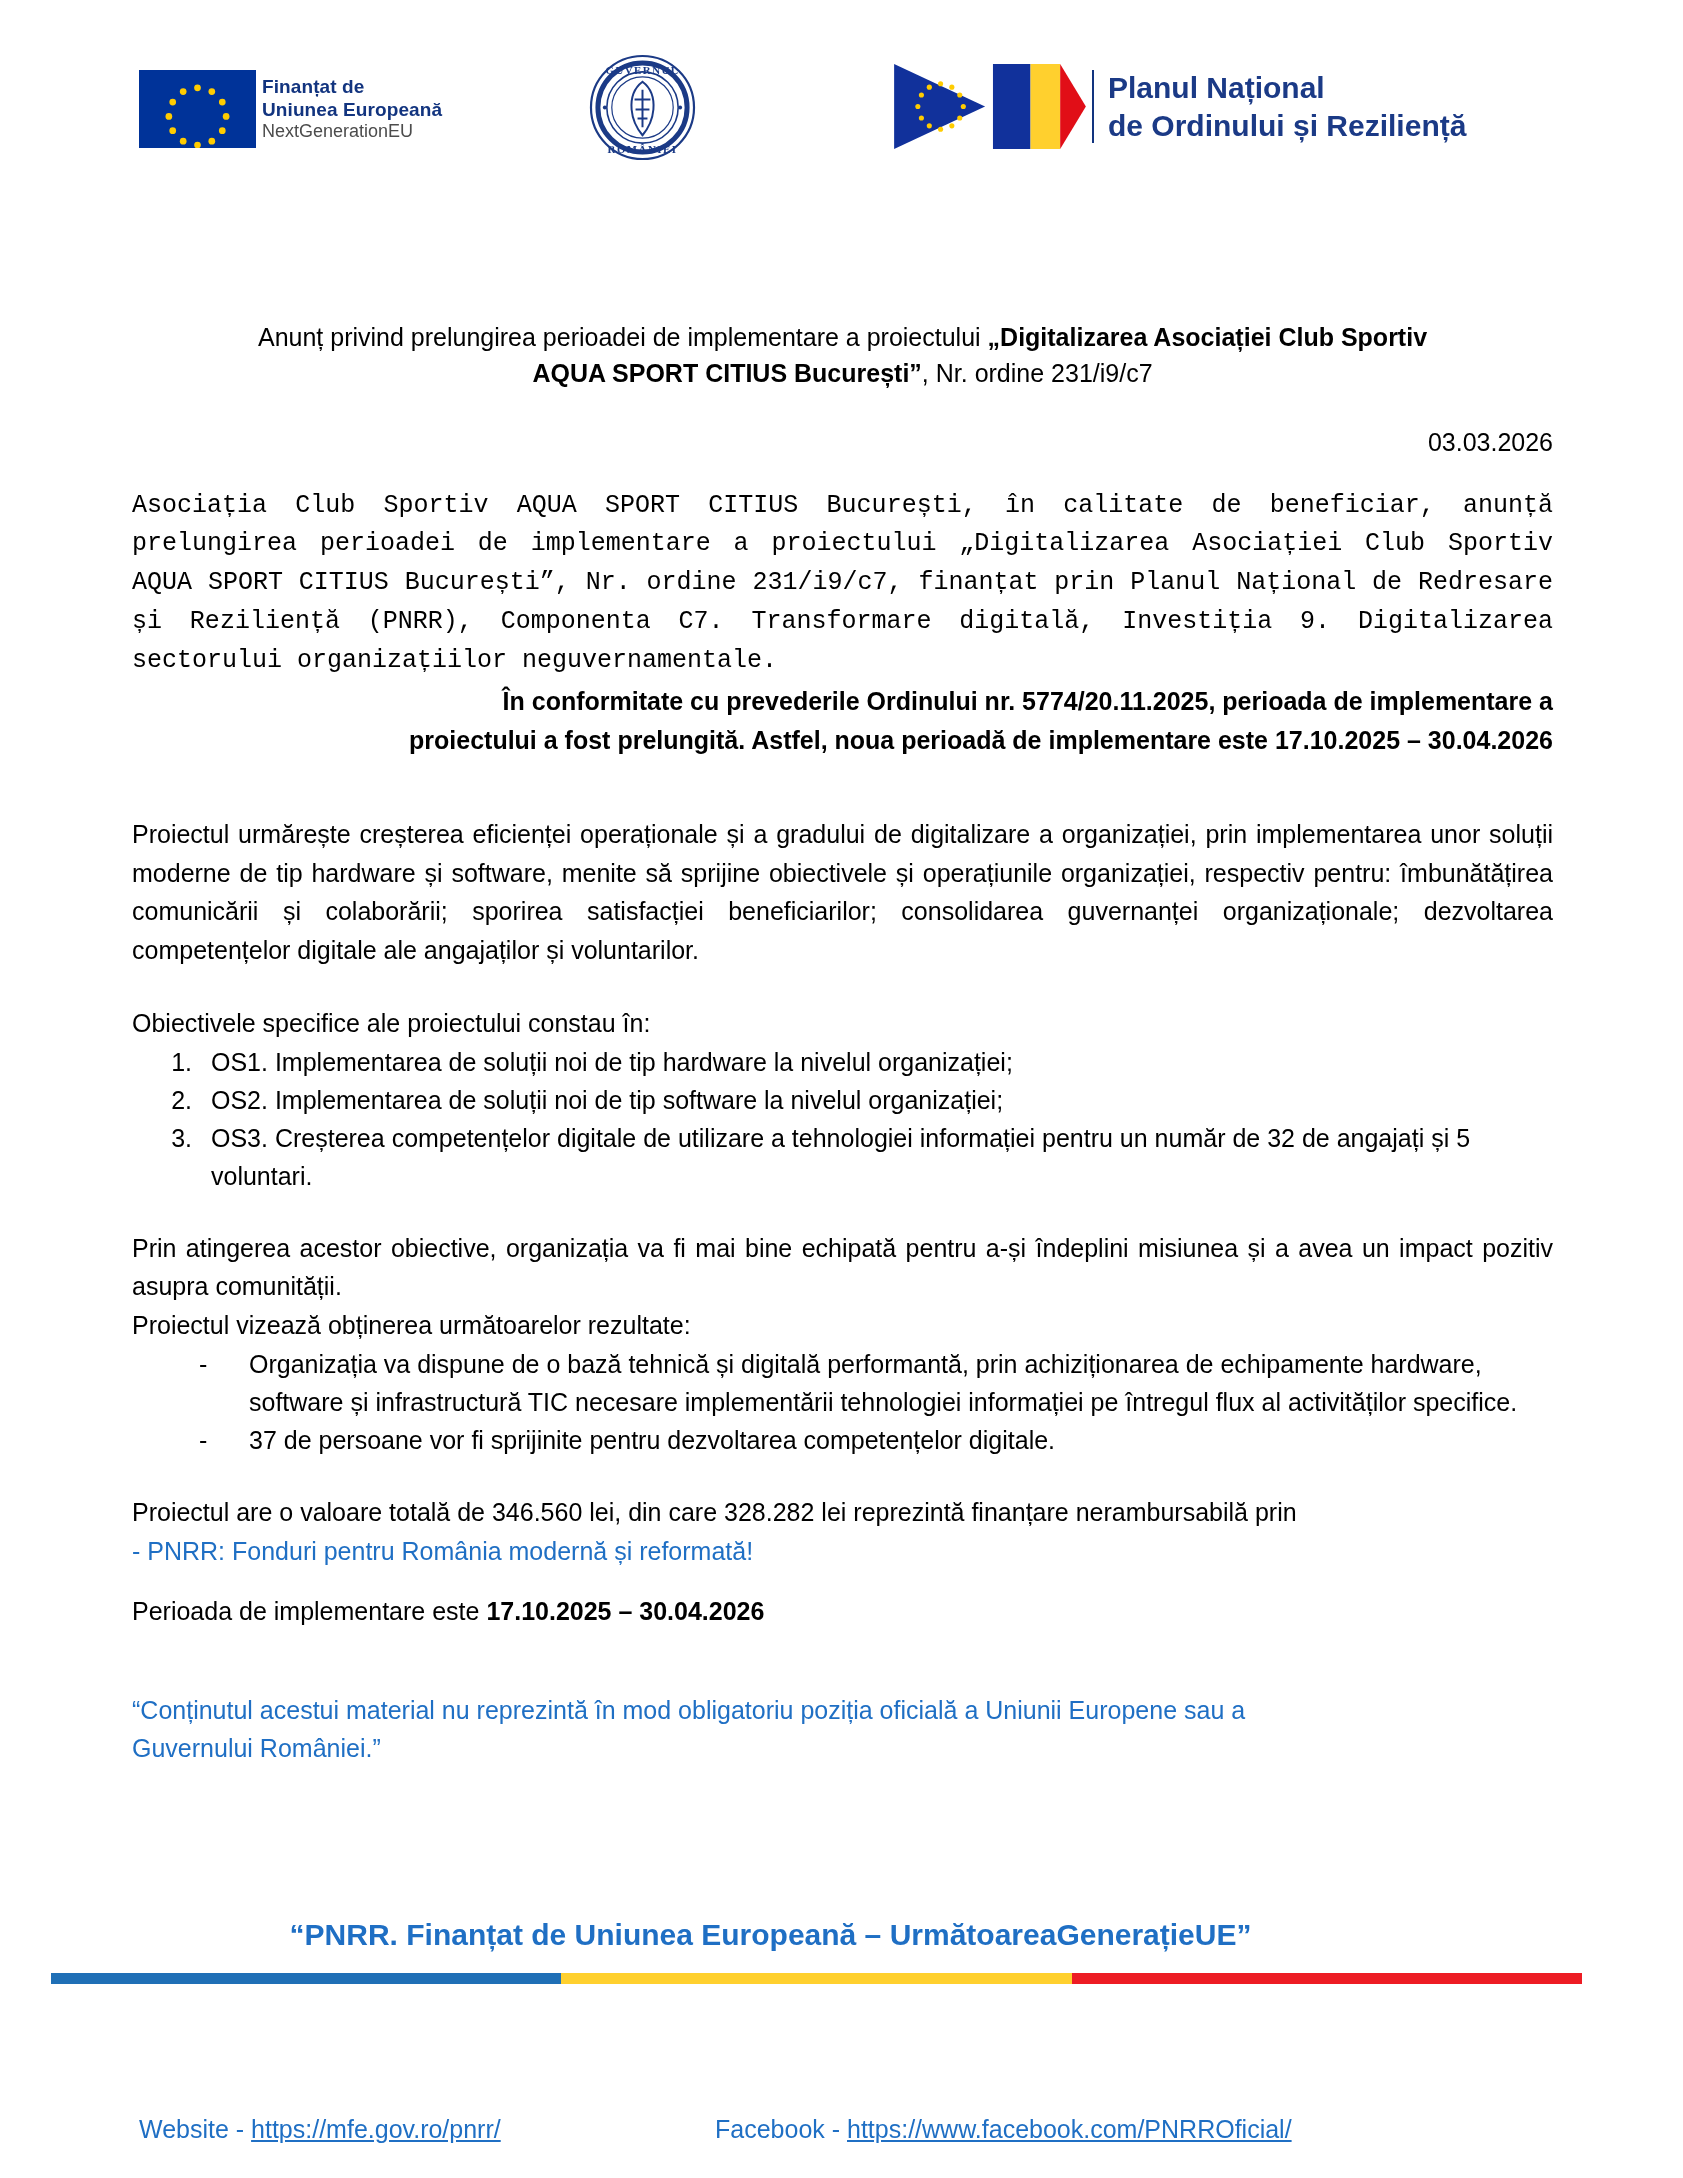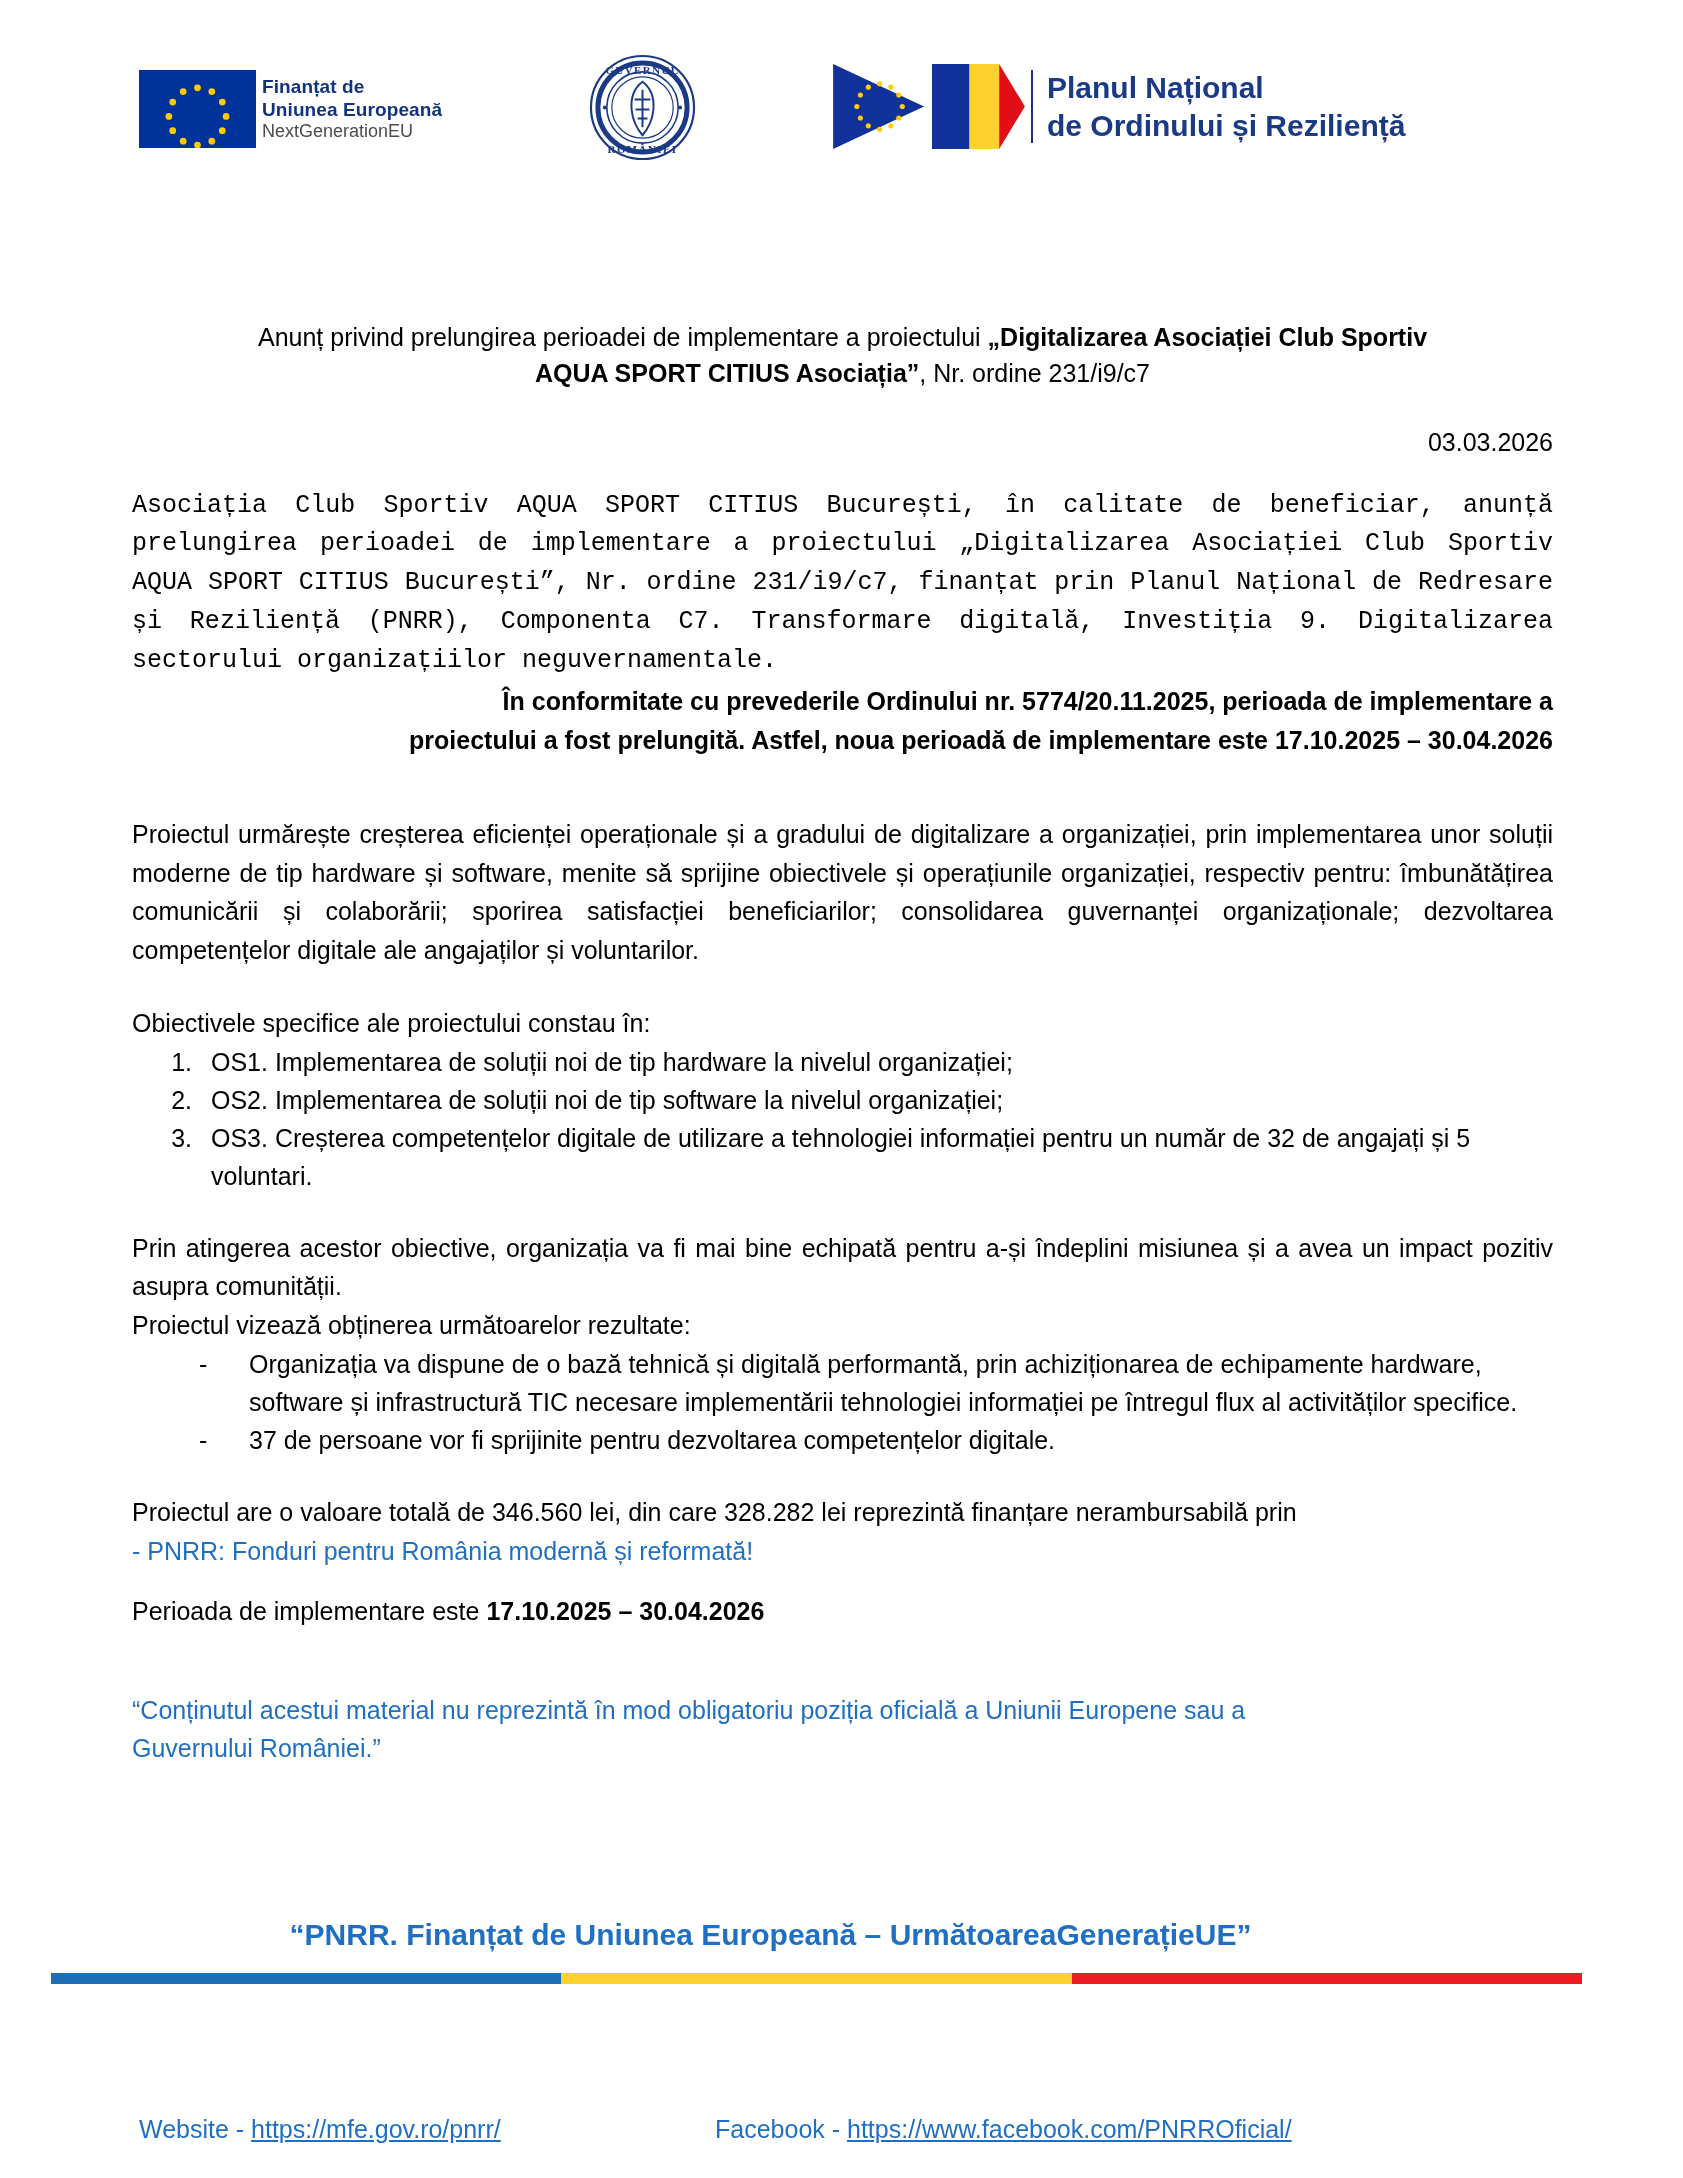--- a/index.html
+++ b/index.html
@@ -66,21 +66,21 @@
   .gov-logo {
     position: absolute;
     left: 589px;
     top: 6px;
     width: 107px;
     height: 107px;
   }
 
   .pnrr-logo {
     position: absolute;
-    left: 833px;
+    left: 894px;
     top: 16px;
     display: flex;
     align-items: center;
     gap: 0px;
   }
   .pnrr-arrows { width: 192px; height: 85px; flex: none; }
   .pnrr-divider {
     width: 2px;
     height: 73px;
     background: #12347F;
@@ -306,21 +306,21 @@
         <div>de Ordinului și Reziliență</div>
       </div>
     </div>
 
   </div>
 
   <div class="content">
 
     <div class="title-block">
       <span>Anunț privind prelungirea perioadei de implementare a proiectului </span><b>„Digitalizarea Asociației Club Sportiv</b><br>
-      <b>AQUA SPORT CITIUS Asociația”</b><span>, Nr. ordine 231/i9/c7</span>
+      <b>AQUA SPORT CITIUS București”</b><span>, Nr. ordine 231/i9/c7</span>
     </div>
 
     <div class="date-line">03.03.2026</div>
 
     <p class="intro">Asociația Club Sportiv AQUA SPORT CITIUS București, în calitate de beneficiar, anunță prelungirea perioadei de implementare a proiectului „Digitalizarea Asociației Club Sportiv AQUA SPORT CITIUS București”, Nr. ordine 231/i9/c7, finanțat prin Planul Național de Redresare și Reziliență (PNRR), Componenta C7. Transformare digitală, Investiția 9. Digitalizarea sectorului organizațiilor neguvernamentale.</p>
 
     <div class="bold-block">
       <div>În conformitate cu prevederile Ordinului nr. 5774/20.11.2025, perioada de implementare a</div>
       <div>proiectului a fost prelungită. Astfel, noua perioadă de implementare este 17.10.2025 – 30.04.2026</div>
     </div>

